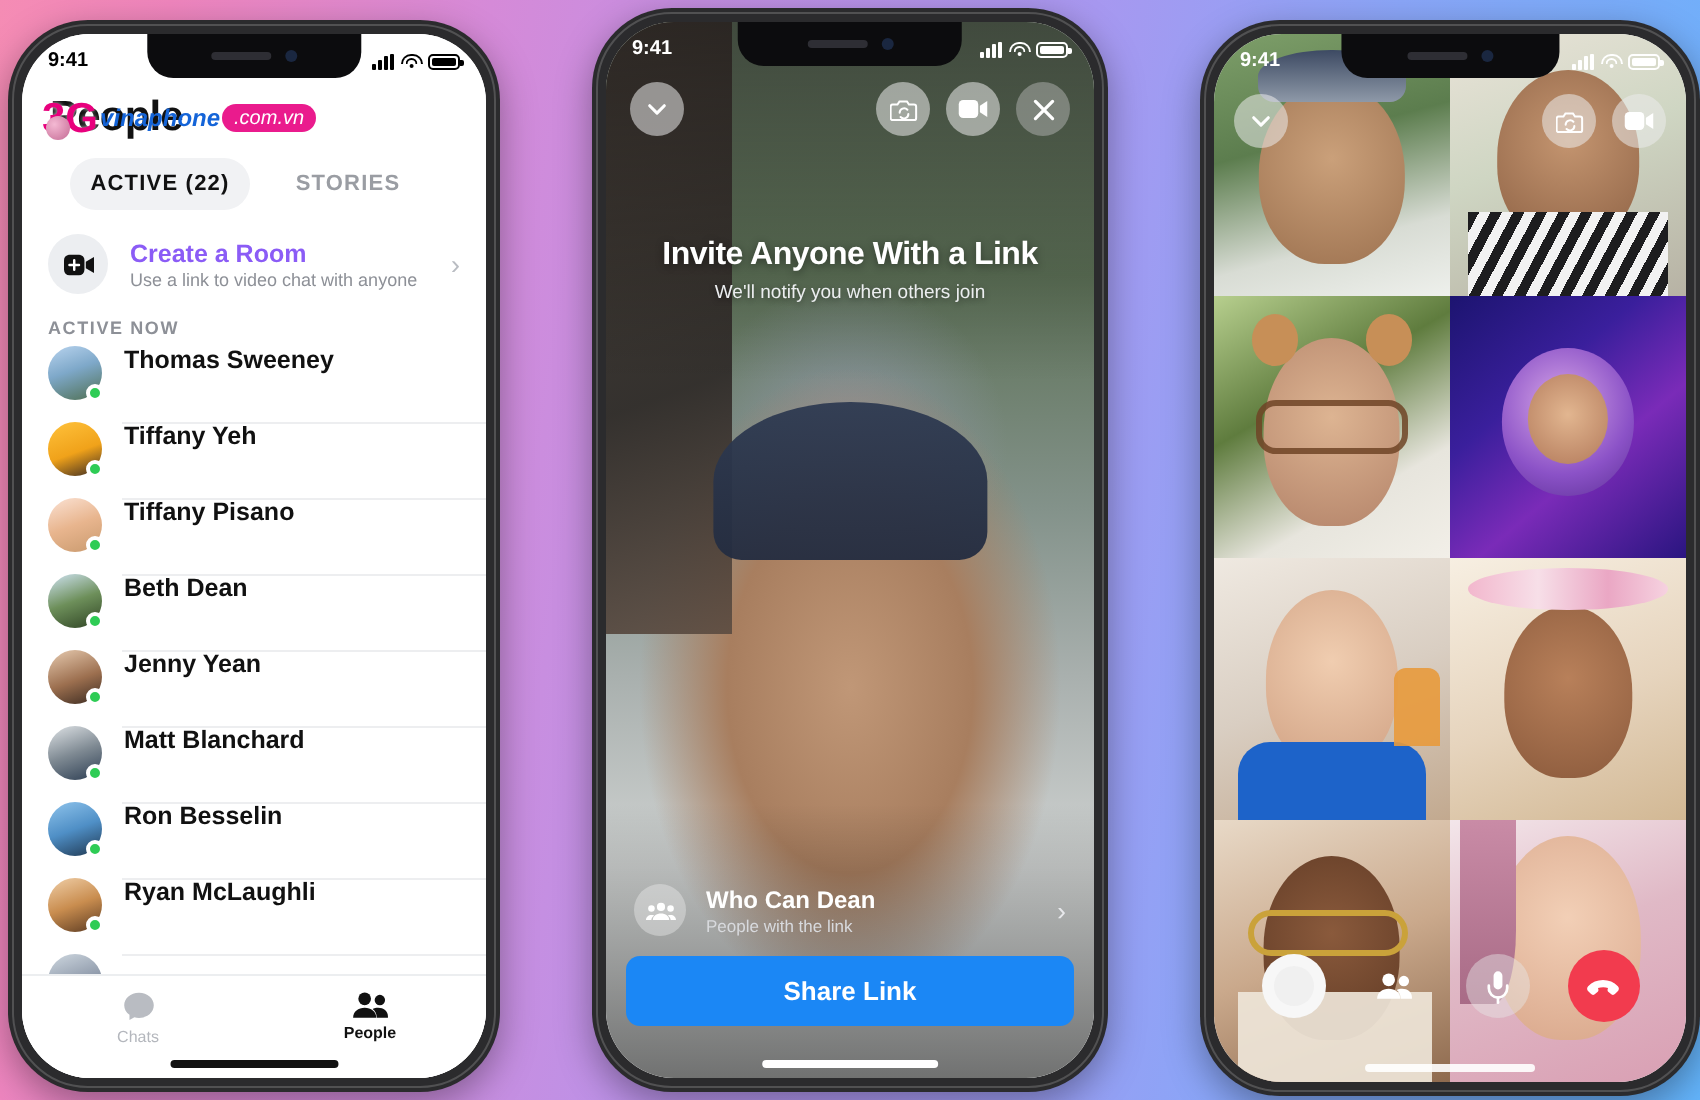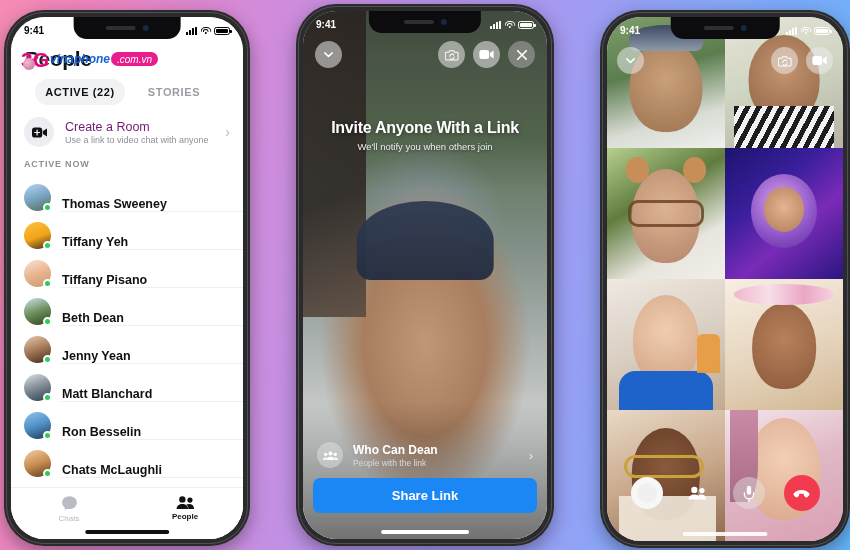--- a/index.html
+++ b/index.html
@@ -89,29 +89,29 @@
   .tabs { display:flex; padding: 4px 24px 6px; gap: 4px; }
   .tab { flex:1; text-align:center; font-size:11px; font-weight:bold;
          letter-spacing:.6px; padding:7px 0; border-radius:16px; }
   .tab.active { background:#f1f2f4; color:#111; }
   .tab.inactive { color:#9a9da3; }
 
   .room-row { display:flex; align-items:center; gap:11px; padding:6px 13px 10px; }
   .room-ic { width:30px; height:30px; border-radius:50%; background:#eceef1;
              display:flex; align-items:center; justify-content:center; flex:none; }
   .room-tx { flex:1; min-width:0; }
-  .room-tx .t { font-size:12.5px; font-weight:normal; color:#701a75; }
+  .room-tx .t { font-size:12.5px; font-weight:bold; color:#8b5cf6; }
   .room-tx .s { font-size:9px; color:#8d9097; margin-top:1px; }
   .chev { color:#b9bcc2; font-size:14px; }
 
   .sect-h { font-size:9px; font-weight:bold; letter-spacing:.8px;
             color:#8d9097; padding: 2px 13px 4px; }
 
   .plist { flex:1; overflow:hidden; }
-  .prow { display:flex; align-items:flex-end; gap:11px; padding:0 13px; height:38px; position:relative; }
+  .prow { display:flex; align-items:flex-start; gap:11px; padding:0 13px; height:38px; position:relative; }
   .prow + .prow::before { content:""; position:absolute; left:50px; right:0; top:0;
                           height:1px; background:#edeef0; }
   .av { width:27px; height:27px; border-radius:50%; flex:none; position:relative; overflow:visible; }
   .av .pic { width:100%; height:100%; border-radius:50%; overflow:hidden; display:block; }
   .av .dot { position:absolute; right:-1px; bottom:-1px; width:9px; height:9px;
              border-radius:50%; background:#2ecc55; border:2px solid #fff; }
   .pname { font-size:12.5px; font-weight:bold; color:#111; }
 
   .tabbar { height:52px; background:#fff; border-top:1px solid #eceef0;
             display:flex; align-items:flex-start; padding-top:7px; }
@@ -298,21 +298,21 @@
             <span class="pic" style="background:linear-gradient(160deg,#8fc4ec,#4f8fc6 50%,#1f3750)"></span>
             <span class="dot"></span>
           </div>
           <div class="pname">Ron Besselin</div>
         </div>
         <div class="prow">
           <div class="av">
             <span class="pic" style="background:linear-gradient(160deg,#f0cfa8,#c98d4f 50%,#5c3b22)"></span>
             <span class="dot"></span>
           </div>
-          <div class="pname">Chats McLaughli</div>
+          <div class="pname">Ryan McLaughli</div>
         </div>
         <div class="prow">
           <div class="av">
             <span class="pic" style="background:linear-gradient(160deg,#cfd8e0,#55627a)"></span>
           </div>
         </div>
       </div>
 
       <div class="tabbar">
         <div class="tbi off">

